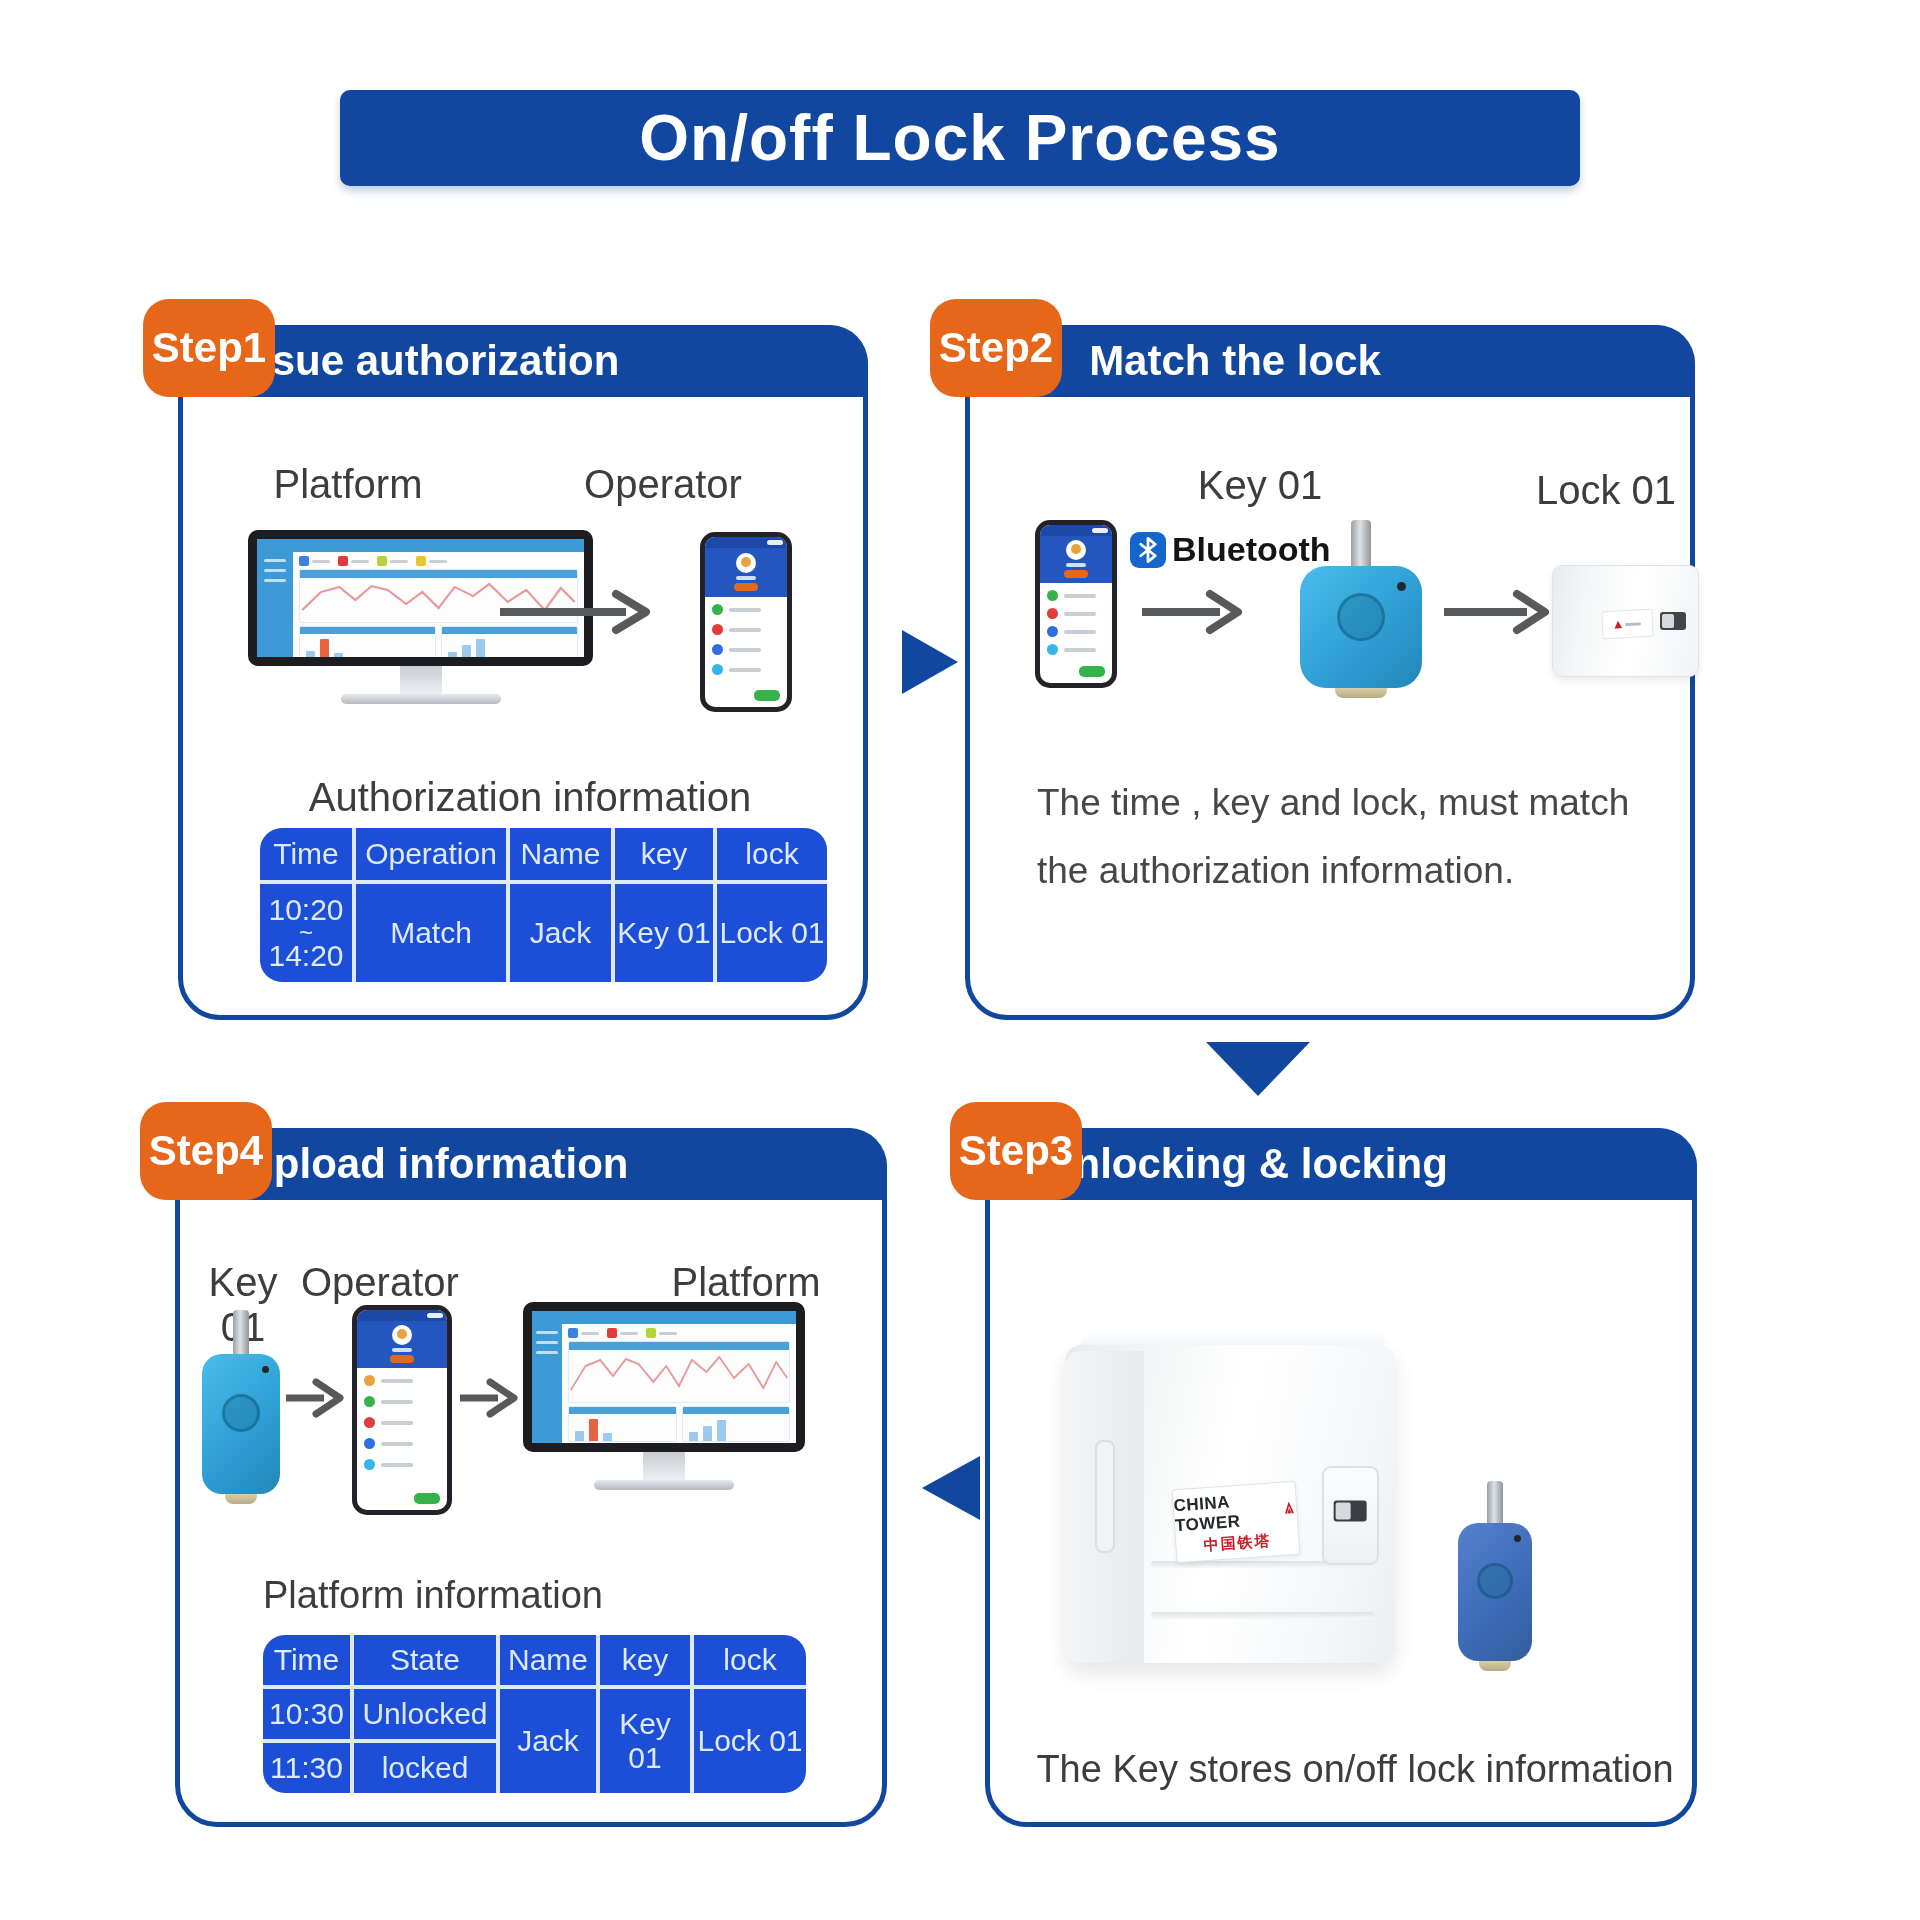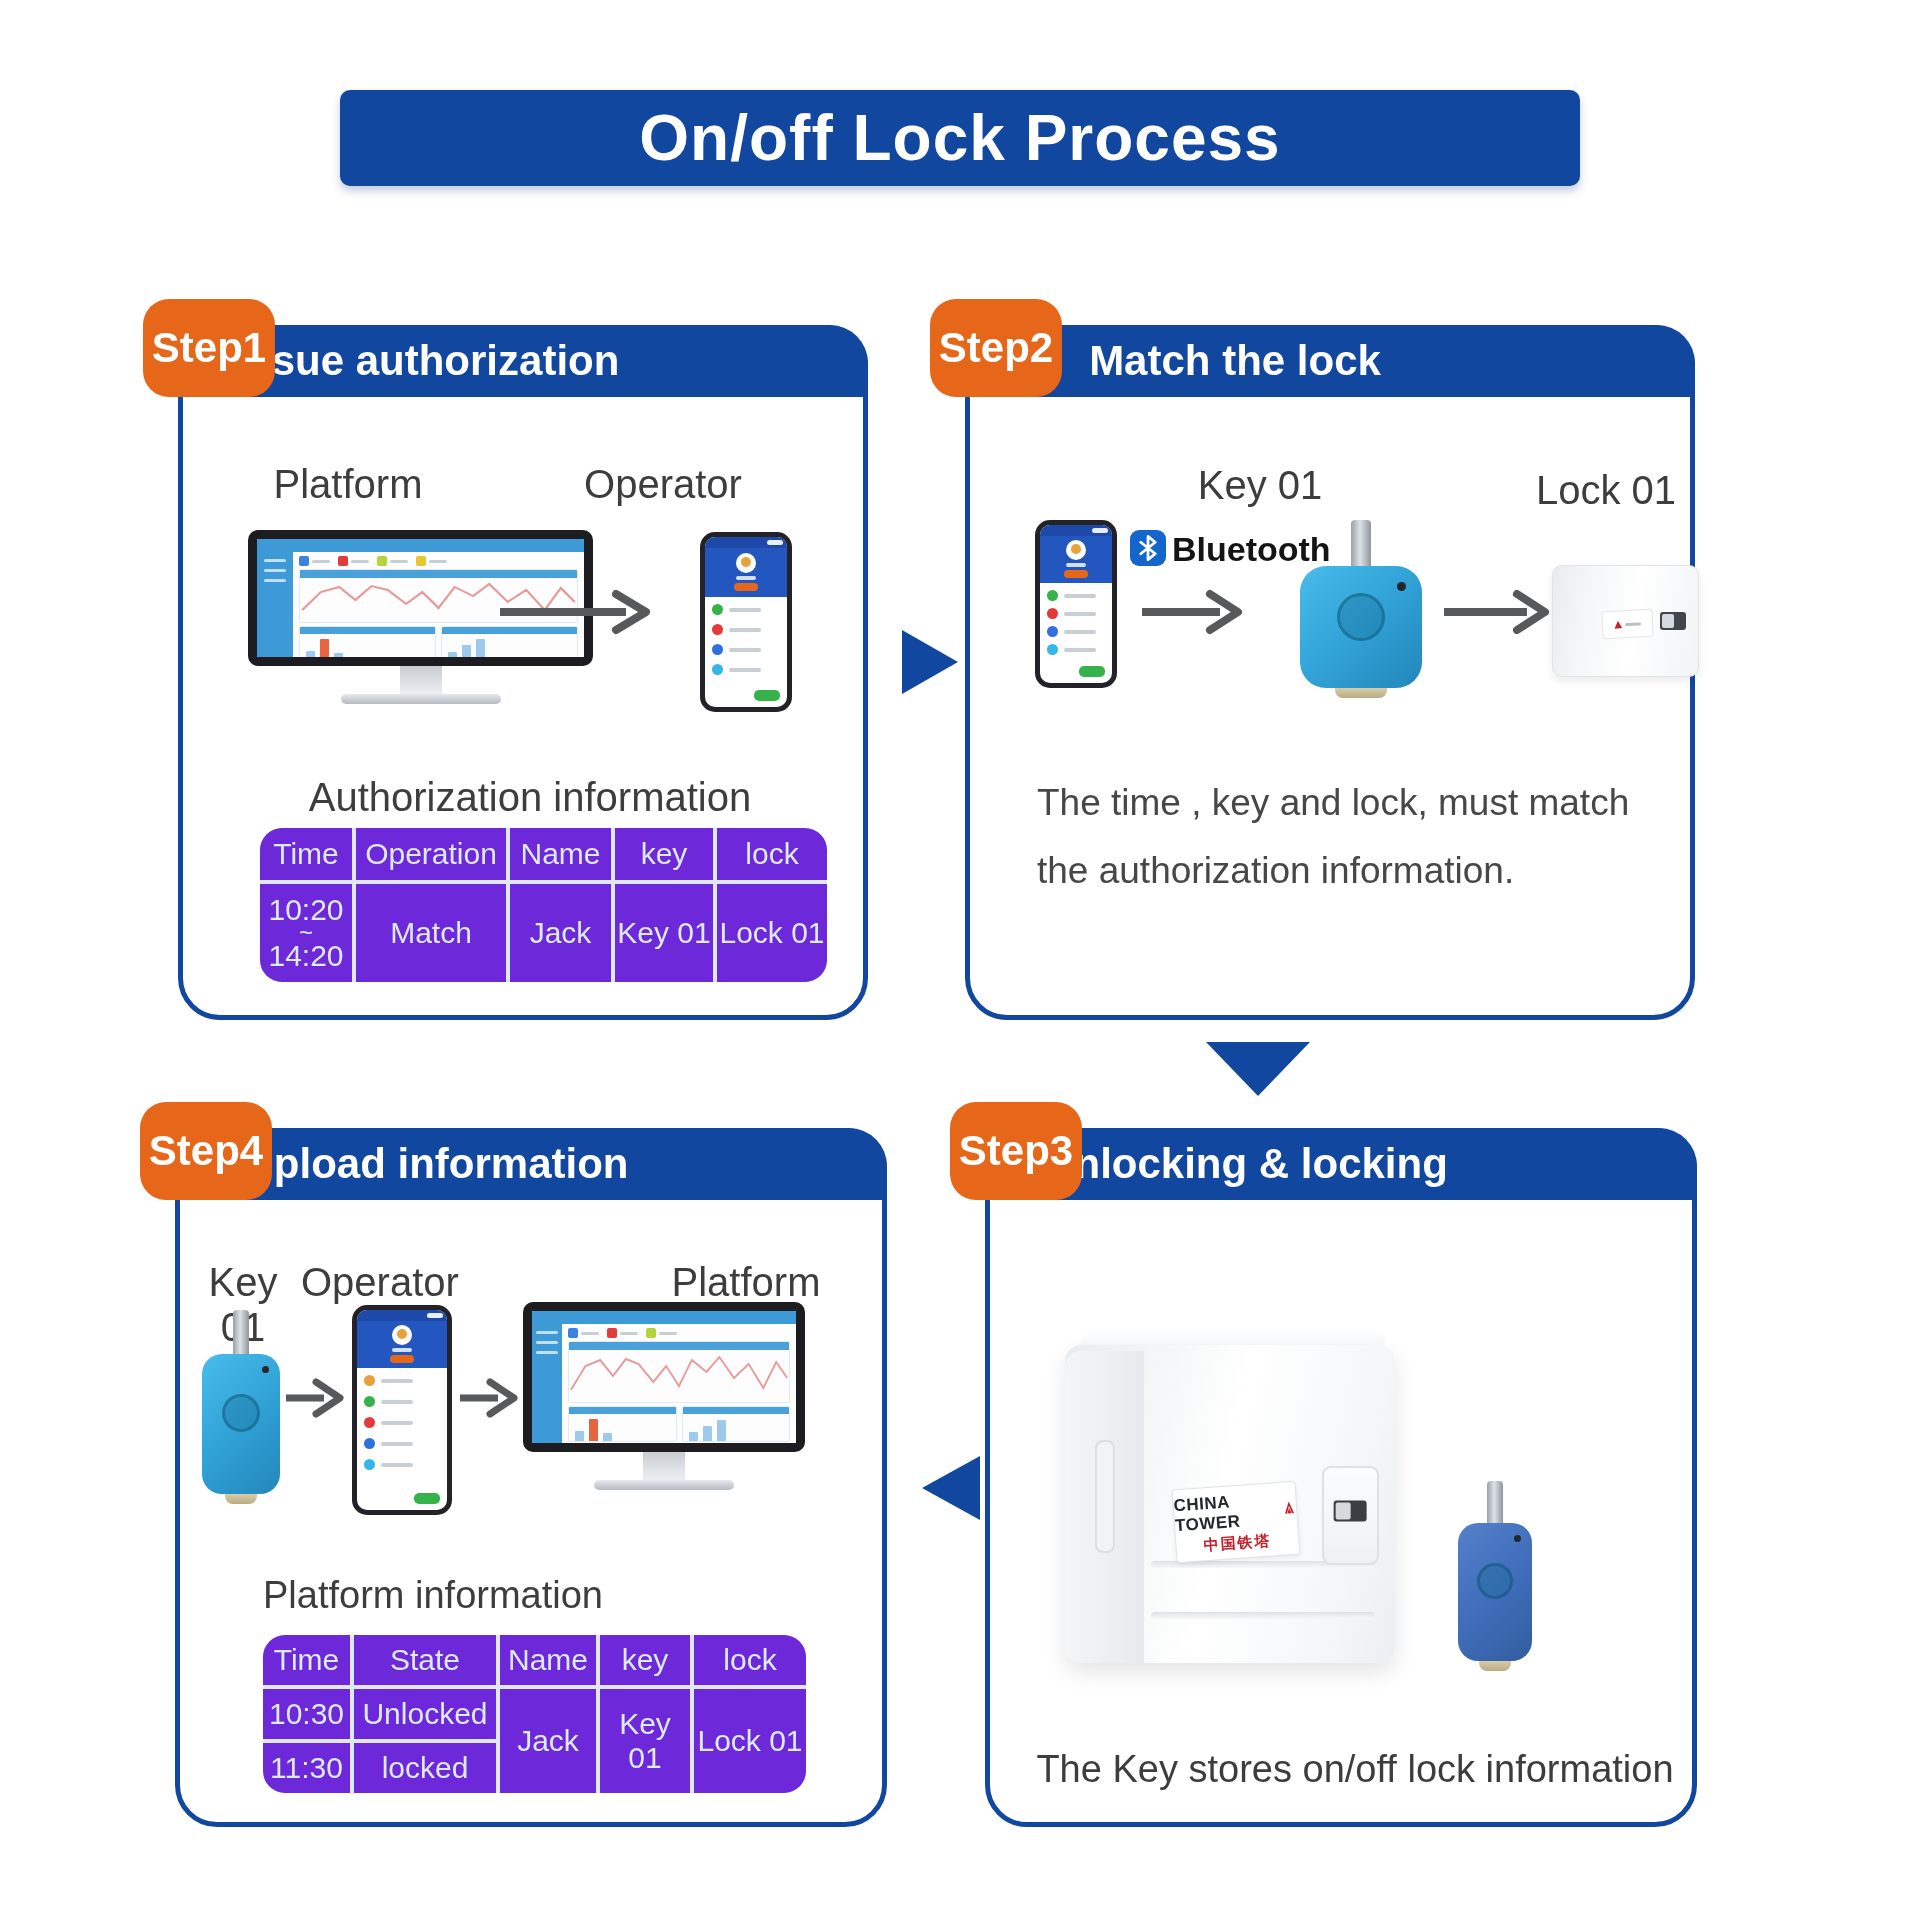--- a/index.html
+++ b/index.html
@@ -24,21 +24,21 @@
   .panel-header span{color:#fff;font-size:42px;font-weight:bold;}
   .badge{position:absolute;top:-31px;left:-40px;width:132px;height:98px;background:#E6661A;
     border-radius:26px;display:flex;align-items:center;justify-content:center;z-index:5;}
   .badge span{color:#fff;font-size:42px;font-weight:bold;}
 
   .lbl{position:absolute;font-size:40px;color:#3d3d3d;text-align:center;}
   .small-note{position:absolute;font-size:37px;color:#474747;}
 
   
   .tbl{position:absolute;display:grid;gap:4px;background:#dfe8f5;border-radius:22px;overflow:hidden;}
-  .tbl .c{background:#6d28d9;color:#ddeafa;display:flex;align-items:center;justify-content:center;
+  .tbl .c{background:#1d4ed8;color:#ddeafa;display:flex;align-items:center;justify-content:center;
     font-size:30px;text-align:center;}
   .time-cell{flex-direction:column;line-height:30px;}
   .time-cell .tilde{font-size:24px;line-height:16px;}
   #tbl1{grid-template-columns:92px 150px 101px 98px 110px;grid-template-rows:52px 98px;}
   #tbl2{grid-template-columns:87px 142px 96px 90px 112px;grid-template-rows:50px 50px 50px;}
   #tbl2 .rspan{grid-row:2 / span 2;}
 
   
   .tri{position:absolute;width:0;height:0;}
   .tri-right{border-top:32px solid transparent;border-bottom:32px solid transparent;border-left:56px solid #11479E;}
@@ -121,21 +121,21 @@
     box-shadow:0 2px 5px rgba(0,0,0,.07);}
   .bl-en{display:flex;align-items:center;gap:4px;font-size:17px;font-weight:bold;color:#25282b;letter-spacing:.5px;}
   .bl-cn{font-size:15px;font-weight:bold;color:#C8202A;margin-top:2px;letter-spacing:2px;}
   .bl-slotpanel{position:absolute;right:5%;top:38%;width:16%;height:30%;border:2px solid #dde1e4;border-radius:9px;
     background:linear-gradient(#fbfcfd,#eef1f3);}
   .bl-slot{position:absolute;left:50%;top:45%;transform:translate(-50%,-50%);width:62%;height:22%;
     background:#3a3f44;border-radius:3px;}
   .bl-slot i{position:absolute;left:2px;top:2px;bottom:2px;width:46%;background:#d6dadf;border-radius:2px;display:block;}
 
   
-  .bt{position:absolute;display:flex;align-items:flex-start;gap:6px;}
+  .bt{position:absolute;display:flex;align-items:center;gap:6px;}
   .bt-icon{width:36px;height:36px;border-radius:9px;background:#1566cc;display:flex;align-items:center;justify-content:center;}
   .bt-text{font-size:34px;font-weight:bold;color:#141414;}
 
   .cap{position:absolute;font-size:38px;color:#3d3d3d;text-align:center;}
 </style>
 </head>
 <body>
 
 <div class="canvas">
 

